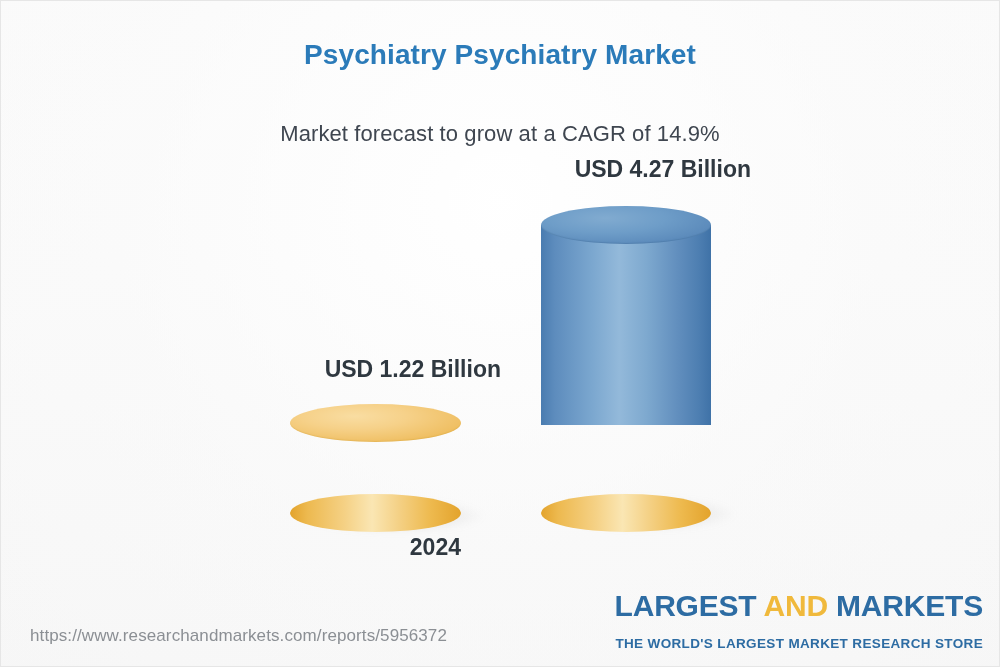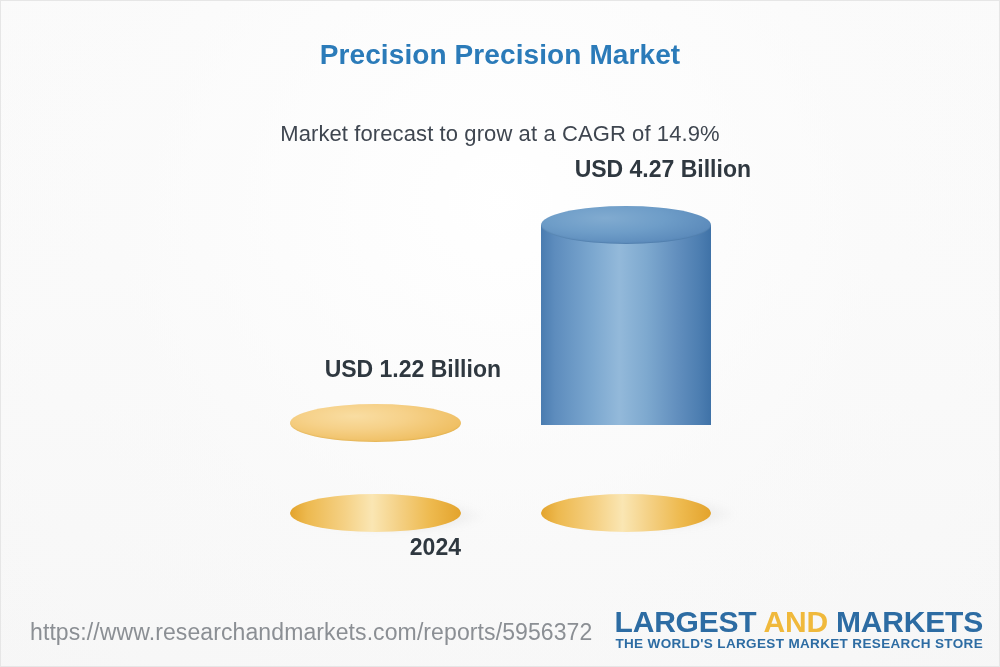--- a/index.html
+++ b/index.html
@@ -170,21 +170,21 @@
     color: #2f3840;
   }
   .cat-label.c1 { left: 289px; width: 171px; top: 533px; }
   .cat-label.c2 { left: 540px; width: 170px; top: 533px; }
 
   
   .footer-url {
     position: absolute;
     left: 29px;
     bottom: 20px;
-    font-size: 23px;
+    font-size: 17px;
     color: #8b8f94;
     letter-spacing: 0.1px;
   }
   .brand {
     position: absolute;
     right: 16px;
     bottom: 16px;
     text-align: right;
     line-height: 1;
   }
@@ -192,35 +192,35 @@
     font-size: 30px;
     font-weight: bold;
     color: #2d6ca3;
     letter-spacing: -0.2px;
     white-space: nowrap;
   }
   .brand-name .and {
     color: #f0b93c;
   }
   .brand-tag {
-    margin-top: 0;
+    margin-top: 16px;
     font-size: 13.5px;
     font-weight: bold;
     color: #2d6ca3;
     letter-spacing: 0.35px;
     white-space: nowrap;
   }
 </style>
 </head>
 <body>
 
 <div class="frame">
   <div class="inner-sheen"></div>
 
-  <div class="chart-title">Precision Precision Market</div>
+  <div class="chart-title">Psychiatry Psychiatry Market</div>
   <div class="chart-subtitle">Market forecast to grow at a CAGR of 14.9%</div>
 
   <div class="plot">
 
     <div class="bar-group g2024">
       <div class="value-label">USD 1.22 Billion</div>
       <div class="floor-shadow"></div>
 
       <div class="cyl" style="top:0;height:175px;">
         <div class="cyl-bottom gold" style="top:138px;"></div>

